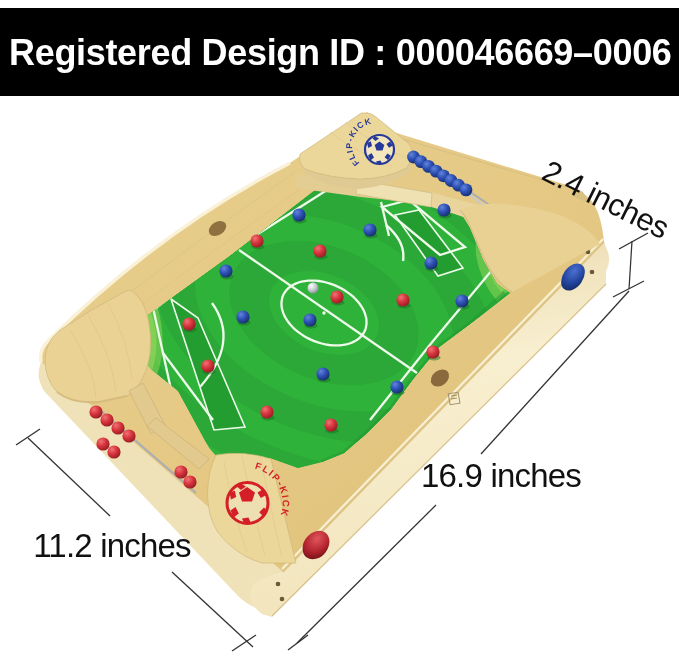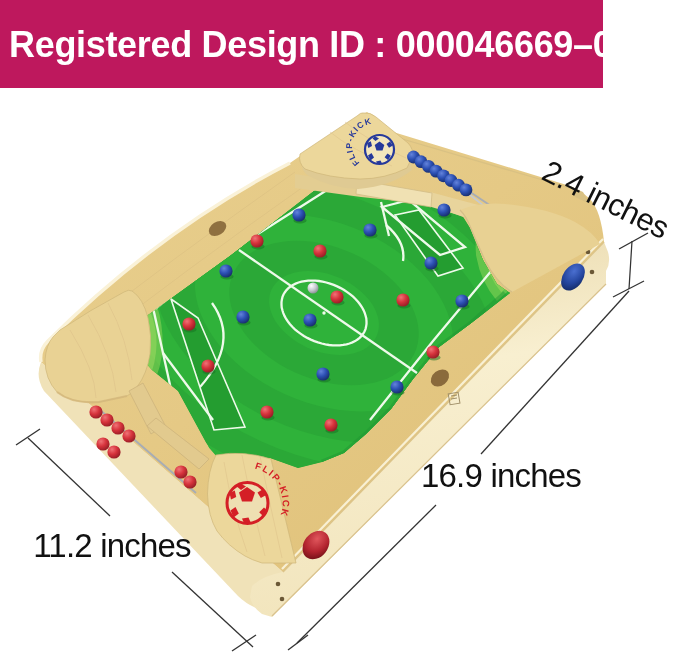--- a/index.html
+++ b/index.html
@@ -1,14 +1,14 @@
 <!DOCTYPE html>
 <html><head><meta charset="utf-8"><style>
 html,body{margin:0;padding:0;width:679px;height:663px;background:#fff;overflow:hidden}
-.hdr{position:absolute;left:0;top:0;width:603px;height:88px;background:#be185d}
+.hdr{position:absolute;left:0;top:8px;width:679px;height:88px;background:#000000}
 .hdr span{position:absolute;left:9px;top:24px;font-family:"Liberation Sans",sans-serif;font-weight:bold;font-size:36px;letter-spacing:-0.32px;color:#fff;white-space:nowrap}
 </style></head><body>
 
 <div class="hdr">
     <span>Registered Design ID : 000046669–0006</span>
   </div>
 
 <svg width="679" height="663" viewBox="0 0 679 663" style="position:absolute;left:0;top:0">
 <defs>
 <clipPath id="fclip">

